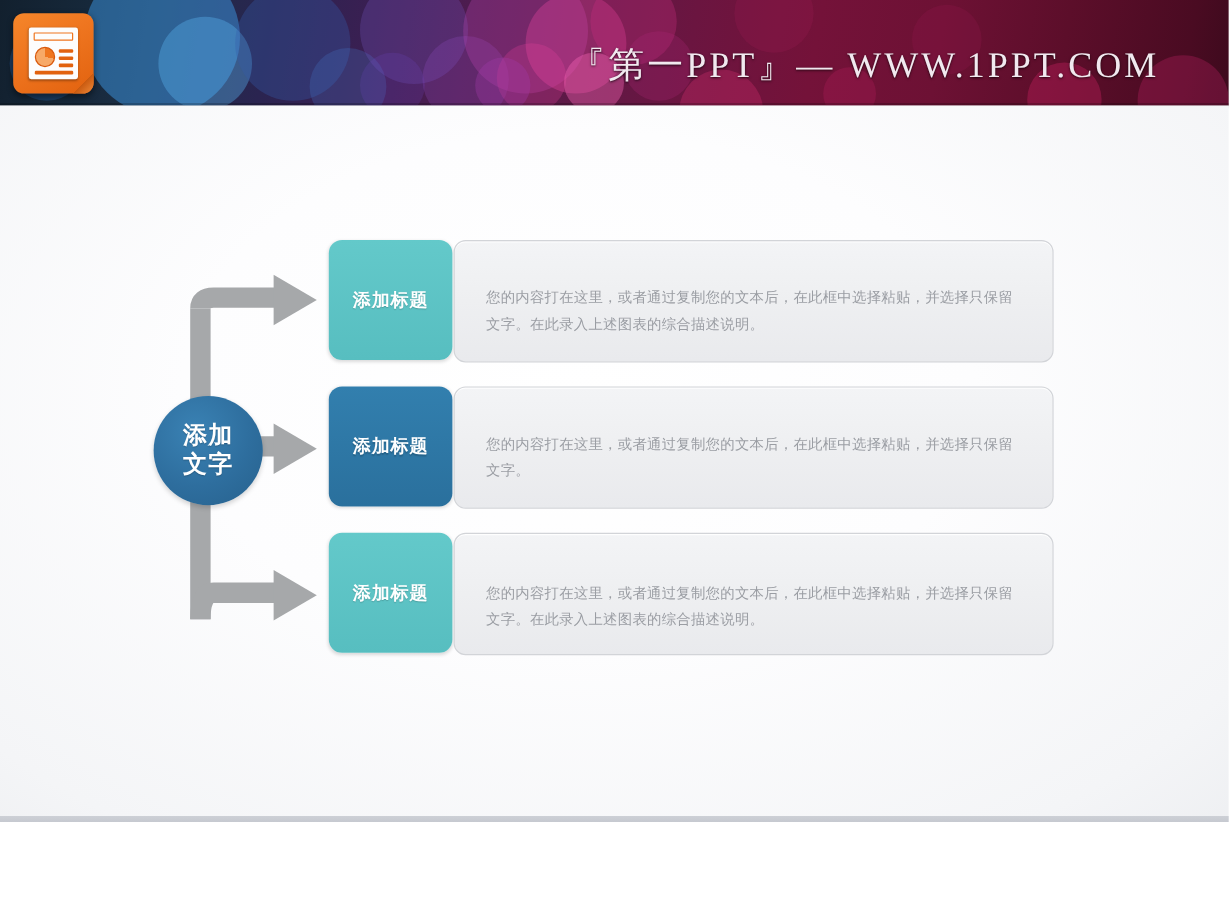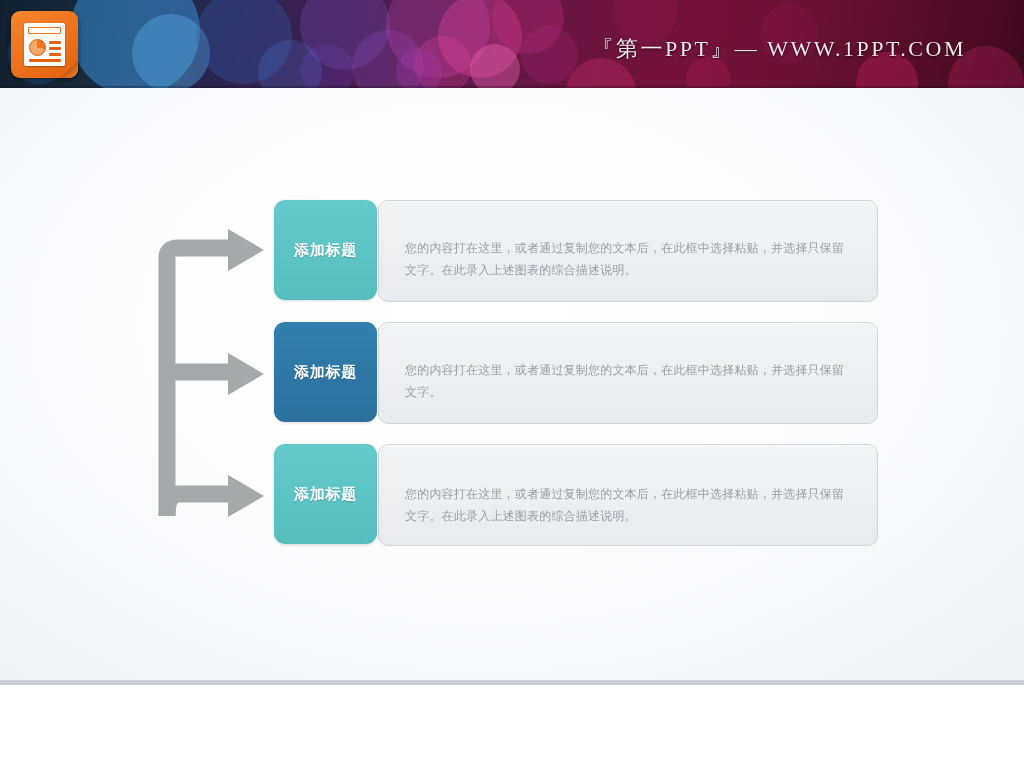--- a/index.html
+++ b/index.html
@@ -22,21 +22,21 @@
         #5c1a47 46%, #6b1540 56%, #741239 66%,
         #6d1134 76%, #5c0e2a 86%, #4a0b22 96%, #3d0a1d 100%);
   }
   .bokeh { position: absolute; border-radius: 50%; filter: blur(0.6px); }
   .header-shadow {
     position: absolute; left: 0; top: 86px; width: 1024px; height: 5px;
     background: linear-gradient(to bottom, rgba(0,0,0,.28), rgba(0,0,0,0));
   }
   .header-caption {
     position: absolute; right: 58px; top: 34px;
-    color: #f1e9ef; font-size: 22px; letter-spacing: 2.5px;
+    color: #f1e9ef; font-size: 30px; letter-spacing: 2.5px;
     font-family: "Liberation Serif", "DejaVu Serif", serif;
     text-shadow: 0 1px 2px rgba(0,0,0,.75);
     white-space: nowrap;
   }
 
   
   .ppt-icon {
     position: absolute; left: 11px; top: 11px; width: 67px; height: 67px;
     border-radius: 9px;
     background: linear-gradient(150deg, #f5862a 0%, #ef7620 40%, #e2620f 100%);
@@ -180,20 +180,24 @@
         <path d="M 167 169 Q 167 160 178 160 L 231 160" stroke="#a6a8aa" stroke-width="17" fill="none" stroke-linecap="butt"></path>
         <polygon points="228,141 264,162 228,183" fill="#a6a8aa"></polygon>
 
         <path d="M 167 284 L 231 284" stroke="#a6a8aa" stroke-width="17" fill="none"></path>
         <polygon points="228,265 264,286 228,307" fill="#a6a8aa"></polygon>
 
         <path d="M 167 428 Q 167 406 178 406 L 231 406" stroke="#a6a8aa" stroke-width="17" fill="none"></path>
         <polygon points="228,387 264,408 228,429" fill="#a6a8aa"></polygon>
       </svg>
 
+      <div class="node-circle">
+        <span>添加</span>
+        <span>文字</span>
+      </div>
 
       <div class="row row-1">
         <div class="title-box" style="background:linear-gradient(to bottom,#63c9ca,#57bec0);">
           <span>添加标题</span>
         </div>
         <div class="content-box">
           <p>您的内容打在这里，或者通过复制您的文本后，在此框中选择粘贴，并选择只保留文字。在此录入上述图表的综合描述说明。</p>
         </div>
       </div>
 

